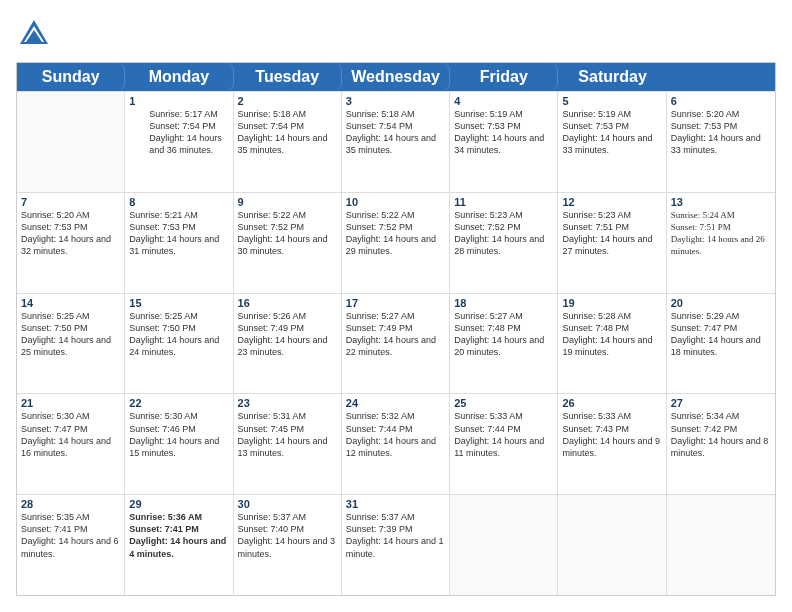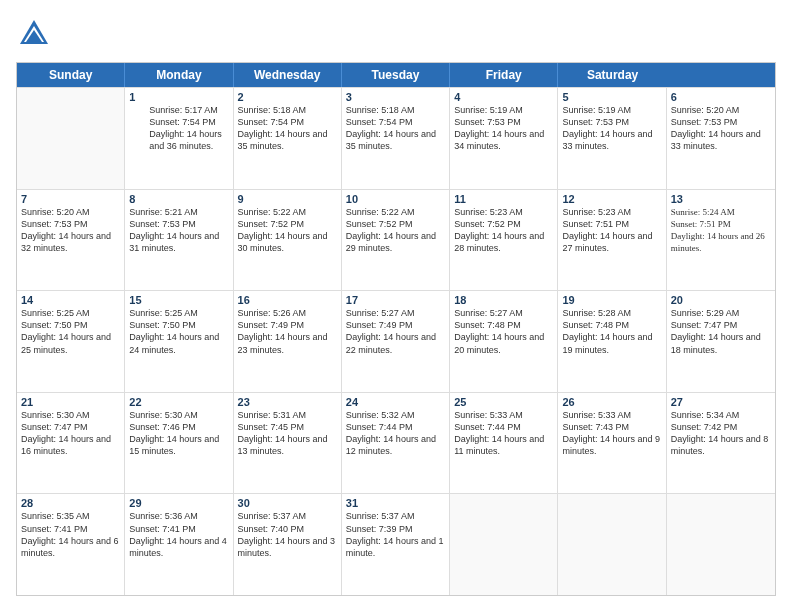--- a/index.html
+++ b/index.html
@@ -58,24 +58,25 @@
       border: 1px solid #ccc;
     }
     .cal-header {
       display: grid;
       grid-template-columns: repeat(7, 1fr);
       background: #2a6db5;
     }
     .cal-header-cell {
       color: #fff;
       font-weight: bold;
-      font-size: 12px;
+      font-size: 16px;
       padding: 5px 4px;
       text-align: center;
       border-right: 1px solid #4a8dd5;
+      border-radius: 8px;
     }
     .cal-header-cell:last-child {
       border-right: none;
     }
     .cal-body {
       flex: 1;
       display: flex;
       flex-direction: column;
     }
     .cal-row {
@@ -129,22 +130,22 @@
     <div class="title-block">
       <div class="title-month"></div>
       <div class="title-location"></div>
     </div>
   </div>
 
   <div class="calendar">
     <div class="cal-header">
     <div class="cal-header-cell">Sunday</div>
         <div class="cal-header-cell">Monday</div>
+        <div class="cal-header-cell">Tuesday</div>
         <div class="cal-header-cell">Wednesday</div>
-        <div class="cal-header-cell">Tuesday</div>
         <div class="cal-header-cell">Friday</div>
         <div class="cal-header-cell">Saturday</div>
       </div>
     <div class="cal-body">
     <div class="cal-row">
           <div class="cal-cell empty"></div>
           <div class="cal-cell">
             <div class="day-number">1</div>
             <div class="cell-text" style="white-space: pre-wrap; margin-left: 20px;">Sunrise: 5:17 AM
 Sunset: 7:54 PM
@@ -315,21 +316,21 @@
         </div>
         <div class="cal-row">
           <div class="cal-cell">
             <div class="day-number">28</div>
             <div class="cell-text" style="white-space: pre-wrap;">Sunrise: 5:35 AM
 Sunset: 7:41 PM
 Daylight: 14 hours and 6 minutes.</div>
           </div>
           <div class="cal-cell">
             <div class="day-number">29</div>
-            <div class="cell-text" style="white-space: pre-wrap;">Sunrise: 5:36 AM
+            <div class="cell-text" style="white-space: pre-wrap; font-weight: bold;">Sunrise: 5:36 AM
 Sunset: 7:41 PM
 Daylight: 14 hours and 4 minutes.</div>
           </div>
           <div class="cal-cell">
             <div class="day-number">30</div>
             <div class="cell-text" style="white-space: pre-wrap;">Sunrise: 5:37 AM
 Sunset: 7:40 PM
 Daylight: 14 hours and 3 minutes.</div>
           </div>
           <div class="cal-cell">

